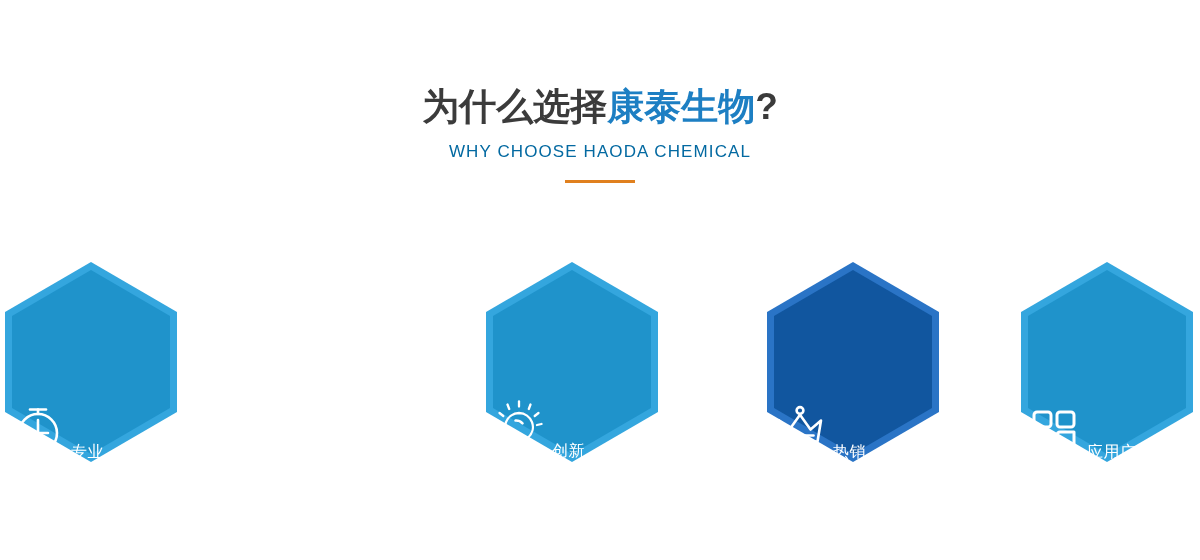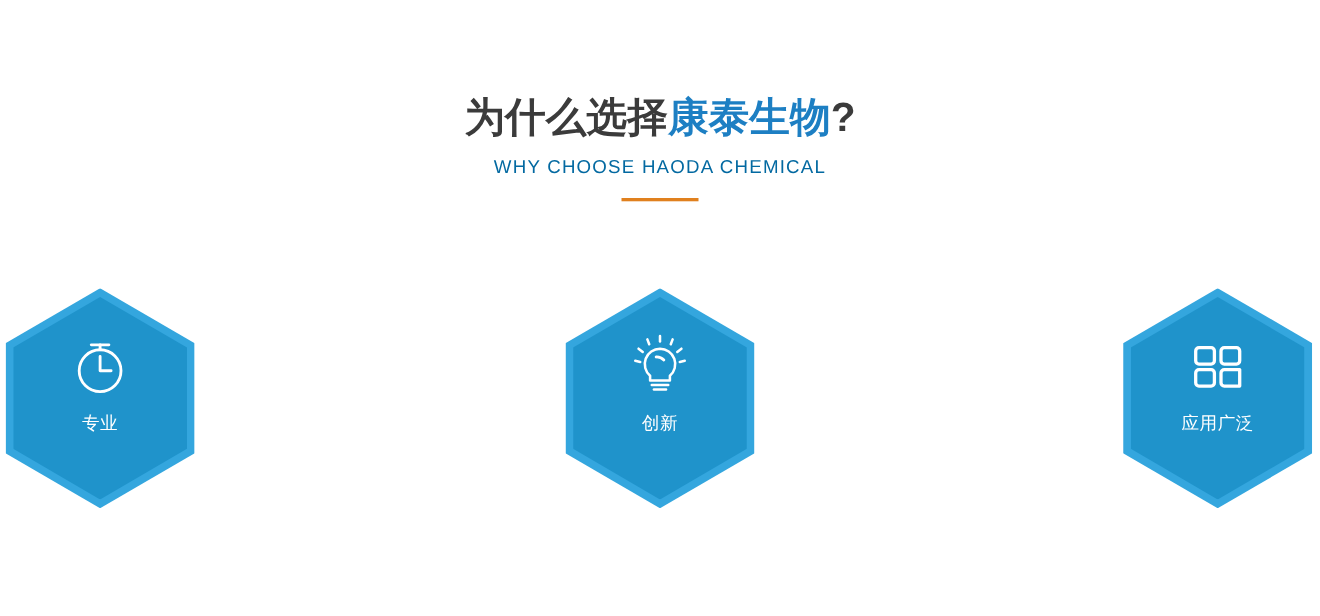--- a/index.html
+++ b/index.html
@@ -104,22 +104,22 @@
   .hex-item.light .hex-outer { background: #34a6de; }
   .hex-item.light .hex-inner { background: #1f93cb; }
   
   .hex-item.dark .hex-outer { background: #2a74c6; }
   .hex-item.dark .hex-inner { background: #11569f; }
 
   .hex-content {
     position: absolute;
     inset: 0;
     display: flex;
-    flex-direction: column;
-    align-items: center;
+    flex-direction: row;
+    align-items: flex-end;
     justify-content: flex-start;
     padding-top: 38px;
     box-sizing: border-box;
   }
 
   .hex-icon {
     width: 66px;
     height: 66px;
     display: block;
   }
@@ -159,21 +159,21 @@
             <line x1="25" y1="13.5" x2="41" y2="13.5"></line>
             <line x1="33" y1="13.5" x2="33" y2="18"></line>
             <polyline points="33,24 33,37 43,37"></polyline>
           </svg>
         </span>
         <span class="hex-label">专业</span>
       </div>
     </div>
 
 
-    <div class="hex-item light" style="left:514px;font-family:Liberation Mono, monospace;">
+    <div class="hex-item light" style="left:486px;font-family:Liberation Mono, monospace;">
       <div class="hex-outer"></div>
       <div class="hex-inner"></div>
       <div class="hex-content">
         <span class="hex-icon">
           <svg viewBox="0 0 66 66" width="66" height="66" fill="none" stroke="#ffffff" stroke-width="2.3" stroke-linecap="round" stroke-linejoin="round">
             <path d="M33 17 a14 14 0 0 0 -9 24.6 v4.4 h18 v-4.4 A14 14 0 0 0 33 17 z"></path>
             <line x1="25.5" y1="50" x2="40.5" y2="50"></line>
             <line x1="27.5" y1="54" x2="38.5" y2="54"></line>
             <path d="M29.5 24.5 a9 9 0 0 1 7.0 2.8" stroke-width="2.6"></path>
             <line x1="33" y1="5.5" x2="33" y2="10.5"></line>
@@ -182,20 +182,34 @@
             <line x1="13.5" y1="17" x2="17.3" y2="20"></line>
             <line x1="52.5" y1="17" x2="48.7" y2="20"></line>
             <line x1="10.5" y1="28" x2="15" y2="29"></line>
             <line x1="55.5" y1="28" x2="51" y2="29"></line>
           </svg>
         </span>
         <span class="hex-label">创新</span>
       </div>
     </div>
 
+    <div class="hex-item dark" style="left:767px;">
+      <div class="hex-outer"></div>
+      <div class="hex-inner"></div>
+      <div class="hex-content">
+        <span class="hex-icon">
+          <svg viewBox="0 0 66 66" width="66" height="66" fill="none" stroke="#ffffff" stroke-width="2.6" stroke-linecap="round" stroke-linejoin="round">
+            <circle cx="33" cy="14.5" r="3.4"></circle>
+            <path d="M12 24.5 L15.5 45.5 H50.5 L54 24.5 L43.5 33.5 L33 18.8 L22.5 33.5 z"></path>
+            <line x1="19.5" y1="39.5" x2="46.5" y2="39.5"></line>
+          </svg>
+        </span>
+        <span class="hex-label">热销</span>
+      </div>
+    </div>
 
     <div class="hex-item light" style="left:1021px;">
       <div class="hex-outer"></div>
       <div class="hex-inner"></div>
       <div class="hex-content">
         <span class="hex-icon">
           <svg viewBox="0 0 66 66" width="66" height="66" fill="none" stroke="#ffffff" stroke-width="3" stroke-linecap="round" stroke-linejoin="round">
             <rect x="13" y="16" width="17" height="15" rx="3"></rect>
             <rect x="36" y="16" width="17" height="15" rx="3"></rect>
             <rect x="13" y="36" width="17" height="15" rx="3"></rect>

